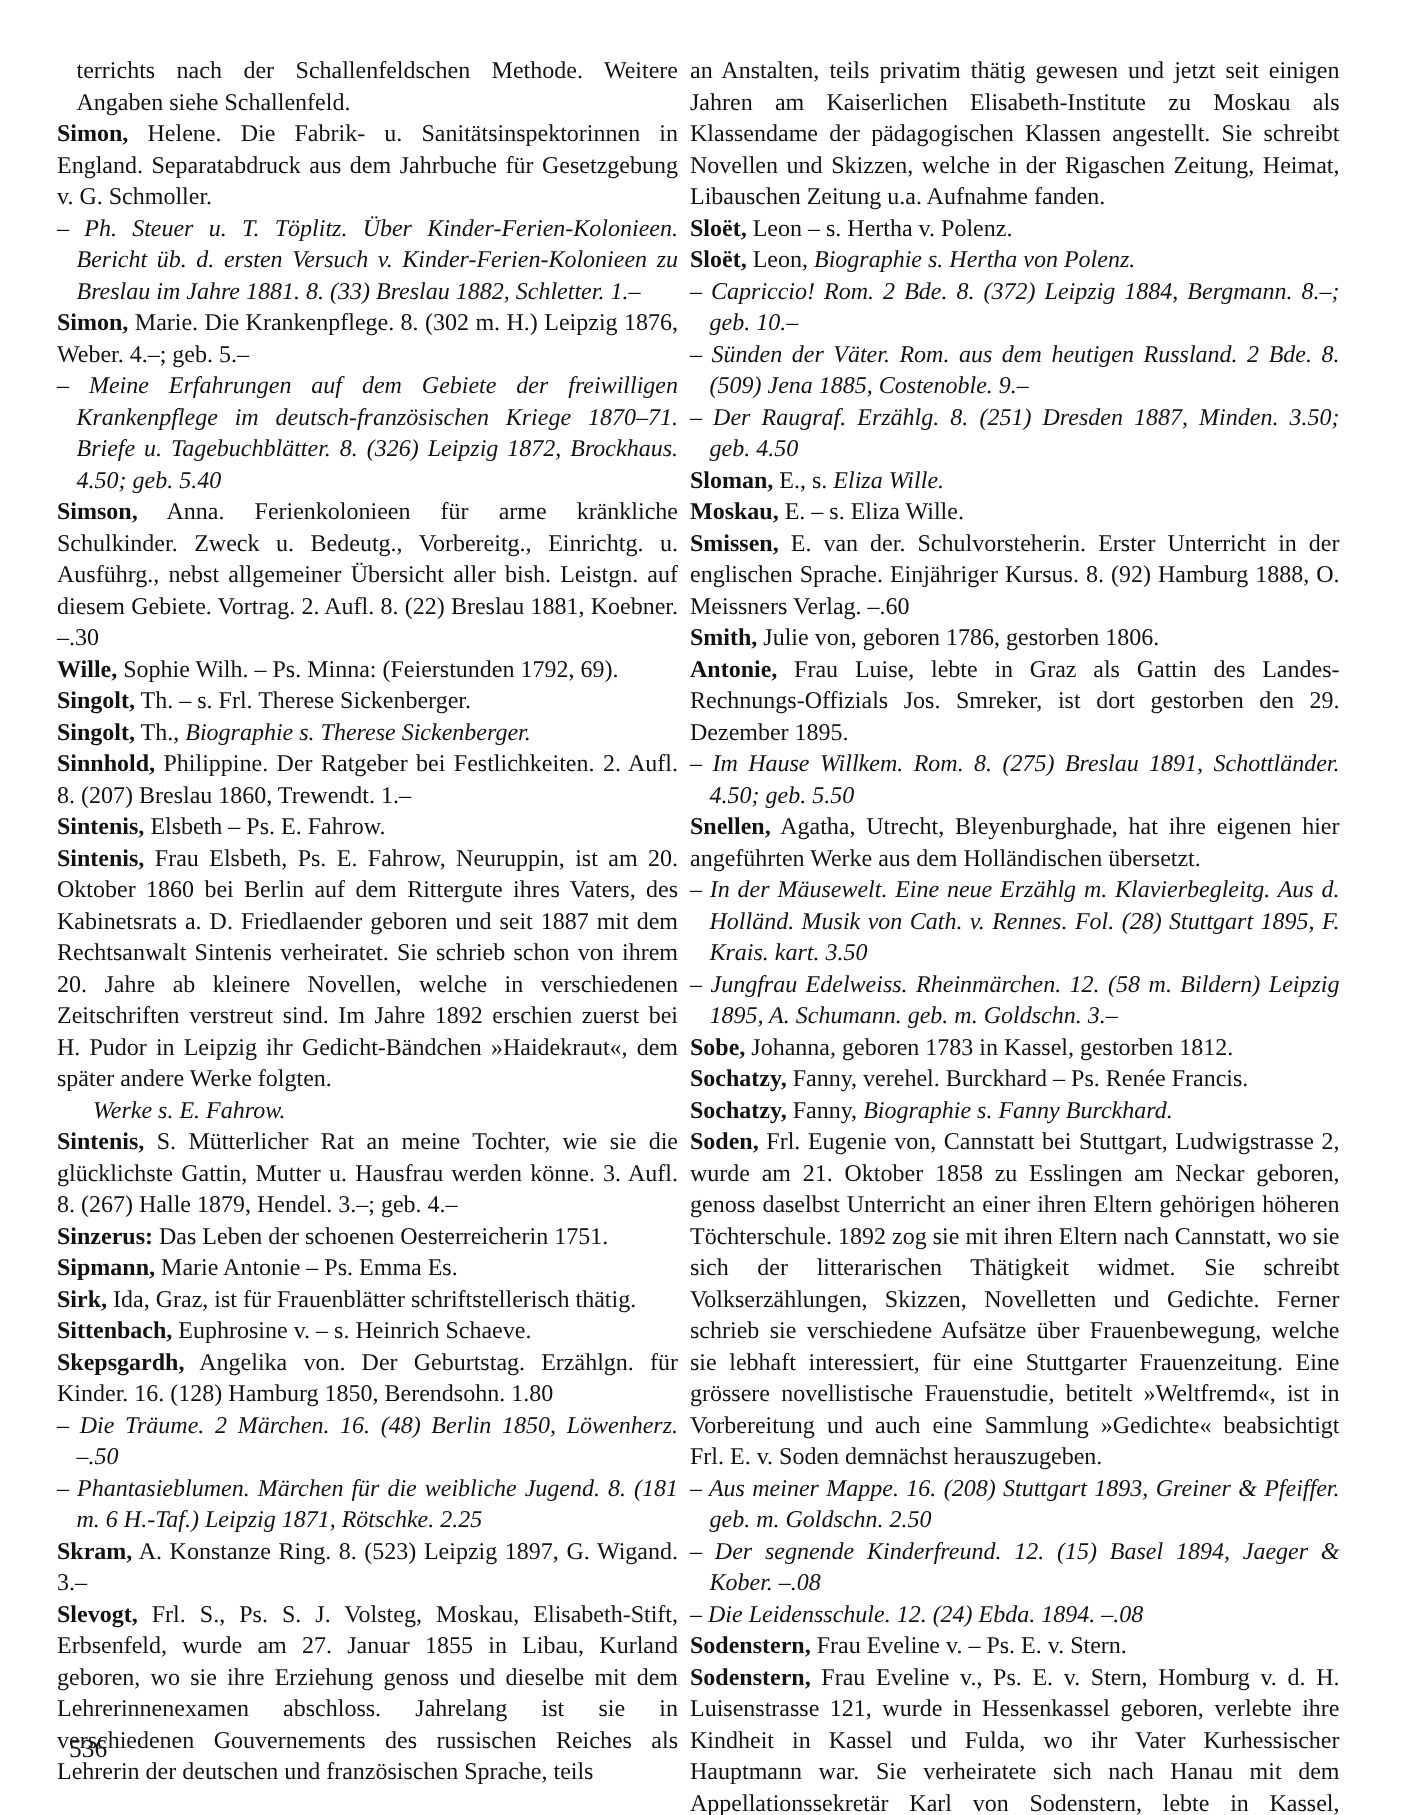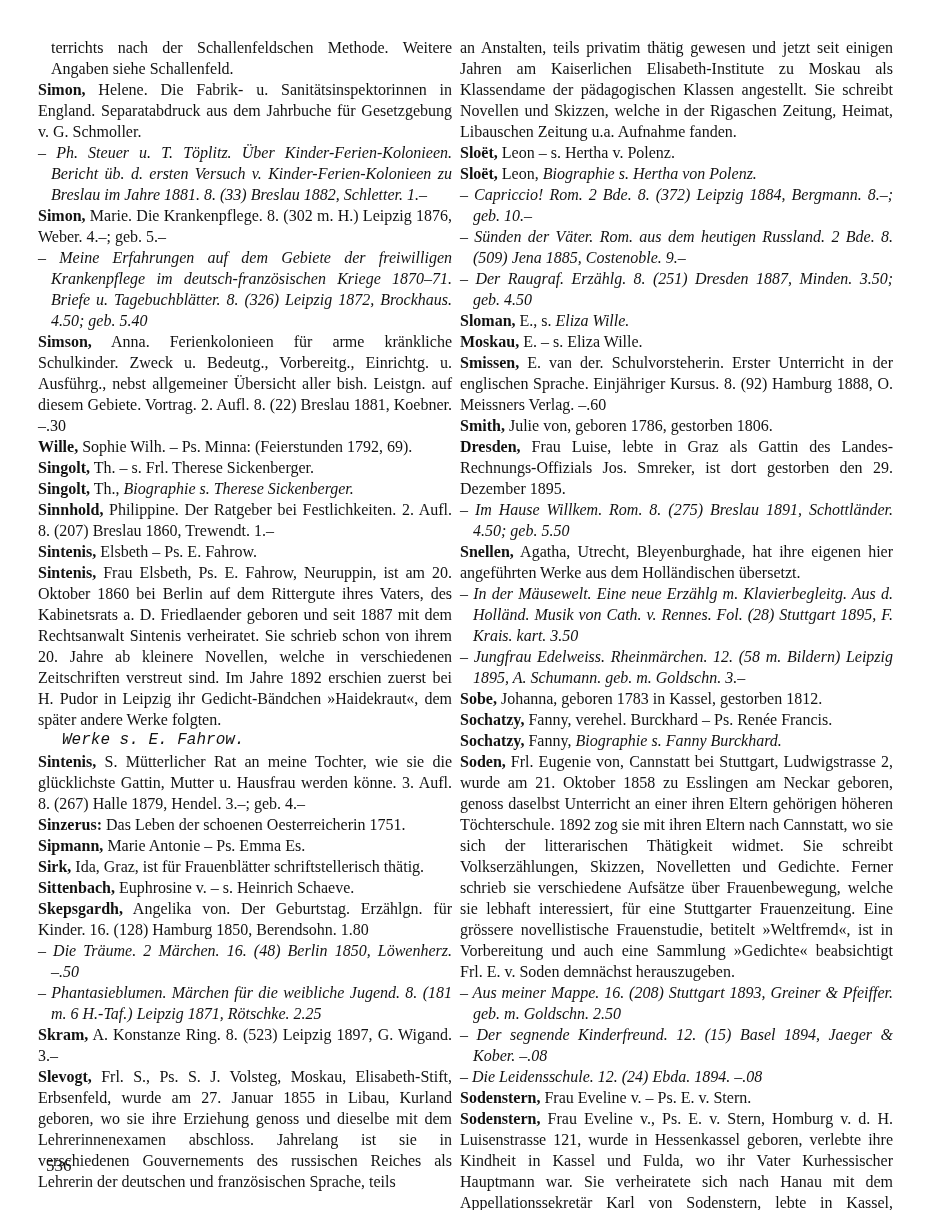--- a/index.html
+++ b/index.html
@@ -37,21 +37,21 @@
   }
   
   p.cont  { padding-left: 13px; }
   
   p.plain { }
   
   p.head  { }
   
   p.dash  { padding-left: 13px; text-indent: -13px; font-style: italic; }
   
-  p.note  { padding-left: 24px; text-align: left; font-family: Liberation Mono, monospace; }
+  p.note  { padding-left: 24px; text-align: left; }
   .b { font-weight: bold; margin-top: 40px; }
   .i { font-style: italic; }
   .page-number {
     position: absolute;
     left: 46px;
     top: 1157px;
     font-size: 17px;
     line-height: 1;
     color: #121212;
   }
@@ -90,21 +90,21 @@
         <p class="entry plain"><span>an Anstalten, teils privatim thätig gewesen und jetzt seit einigen Jahren am Kaiserlichen Elisabeth-Institute zu Moskau als Klassendame der pädagogischen Klassen angestellt. Sie schreibt Novellen und Skizzen, welche in der Rigaschen Zeitung, Heimat, Libauschen Zeitung u.a. Aufnahme fanden.</span></p>
         <p class="entry head"><span class="b">Sloët,</span><span> Leon – s. Hertha v. Polenz.</span></p>
         <p class="entry head"><span class="b">Sloët,</span><span> Leon, </span><span class="i">Biographie s. Hertha von Polenz.</span></p>
         <p class="entry dash"><span>– Capriccio! Rom. 2 Bde. 8. (372) Leipzig 1884, Bergmann. 8.–; geb. 10.–</span></p>
         <p class="entry dash"><span>– Sünden der Väter. Rom. aus dem heutigen Russland. 2 Bde. 8. (509) Jena 1885, Costenoble. 9.–</span></p>
         <p class="entry dash"><span>– Der Raugraf. Erzählg. 8. (251) Dresden 1887, Minden. 3.50; geb. 4.50</span></p>
         <p class="entry head"><span class="b">Sloman,</span><span> E., s. </span><span class="i">Eliza Wille.</span></p>
         <p class="entry head"><span class="b">Moskau,</span><span> E. – s. Eliza Wille.</span></p>
         <p class="entry head"><span class="b">Smissen,</span><span> E. van der. Schulvorsteherin. Erster Unterricht in der englischen Sprache. Einjähriger Kursus. 8. (92) Hamburg 1888, O. Meissners Verlag. –.60</span></p>
         <p class="entry head"><span class="b">Smith,</span><span> Julie von, geboren 1786, gestorben 1806.</span></p>
-        <p class="entry head"><span class="b">Dresden,</span><span> Frau Luise, lebte in Graz als Gattin des Landes-Rechnungs-Offizials Jos. Smreker, ist dort gestorben den 29. Dezember 1895.</span></p>
+        <p class="entry head"><span class="b">Antonie,</span><span> Frau Luise, lebte in Graz als Gattin des Landes-Rechnungs-Offizials Jos. Smreker, ist dort gestorben den 29. Dezember 1895.</span></p>
         <p class="entry dash"><span>– Im Hause Willkem. Rom. 8. (275) Breslau 1891, Schottländer. 4.50; geb. 5.50</span></p>
         <p class="entry head"><span class="b">Snellen,</span><span> Agatha, Utrecht, Bleyenburghade, hat ihre eigenen hier angeführten Werke aus dem Holländischen übersetzt.</span></p>
         <p class="entry dash"><span>– In der Mäusewelt. Eine neue Erzählg m. Klavierbegleitg. Aus d. Holländ. Musik von Cath. v. Rennes. Fol. (28) Stuttgart 1895, F. Krais. kart. 3.50</span></p>
         <p class="entry dash"><span>– Jungfrau Edelweiss. Rheinmärchen. 12. (58 m. Bildern) Leipzig 1895, A. Schumann. geb. m. Goldschn. 3.–</span></p>
         <p class="entry head"><span class="b">Sobe,</span><span> Johanna, geboren 1783 in Kassel, gestorben 1812.</span></p>
         <p class="entry head"><span class="b">Sochatzy,</span><span> Fanny, verehel. Burckhard – Ps. Renée Francis.</span></p>
         <p class="entry head"><span class="b">Sochatzy,</span><span> Fanny, </span><span class="i">Biographie s. Fanny Burckhard.</span></p>
         <p class="entry head"><span class="b">Soden,</span><span> Frl. Eugenie von, Cannstatt bei Stuttgart, Ludwigstrasse 2, wurde am 21. Oktober 1858 zu Esslingen am Neckar geboren, genoss daselbst Unterricht an einer ihren Eltern gehörigen höheren Töchterschule. 1892 zog sie mit ihren Eltern nach Cannstatt, wo sie sich der litterarischen Thätigkeit widmet. Sie schreibt Volkserzählungen, Skizzen, Novelletten und Gedichte. Ferner schrieb sie verschiedene Aufsätze über Frauenbewegung, welche sie lebhaft interessiert, für eine Stuttgarter Frauenzeitung. Eine grössere novellistische Frauenstudie, betitelt »Weltfremd«, ist in Vorbereitung und auch eine Sammlung »Gedichte« beabsichtigt Frl. E. v. Soden demnächst herauszugeben.</span></p>
         <p class="entry dash"><span>– Aus meiner Mappe. 16. (208) Stuttgart 1893, Greiner &amp; Pfeiffer. geb. m. Goldschn. 2.50</span></p>
         <p class="entry dash"><span>– Der segnende Kinderfreund. 12. (15) Basel 1894, Jaeger &amp; Kober. –.08</span></p>

